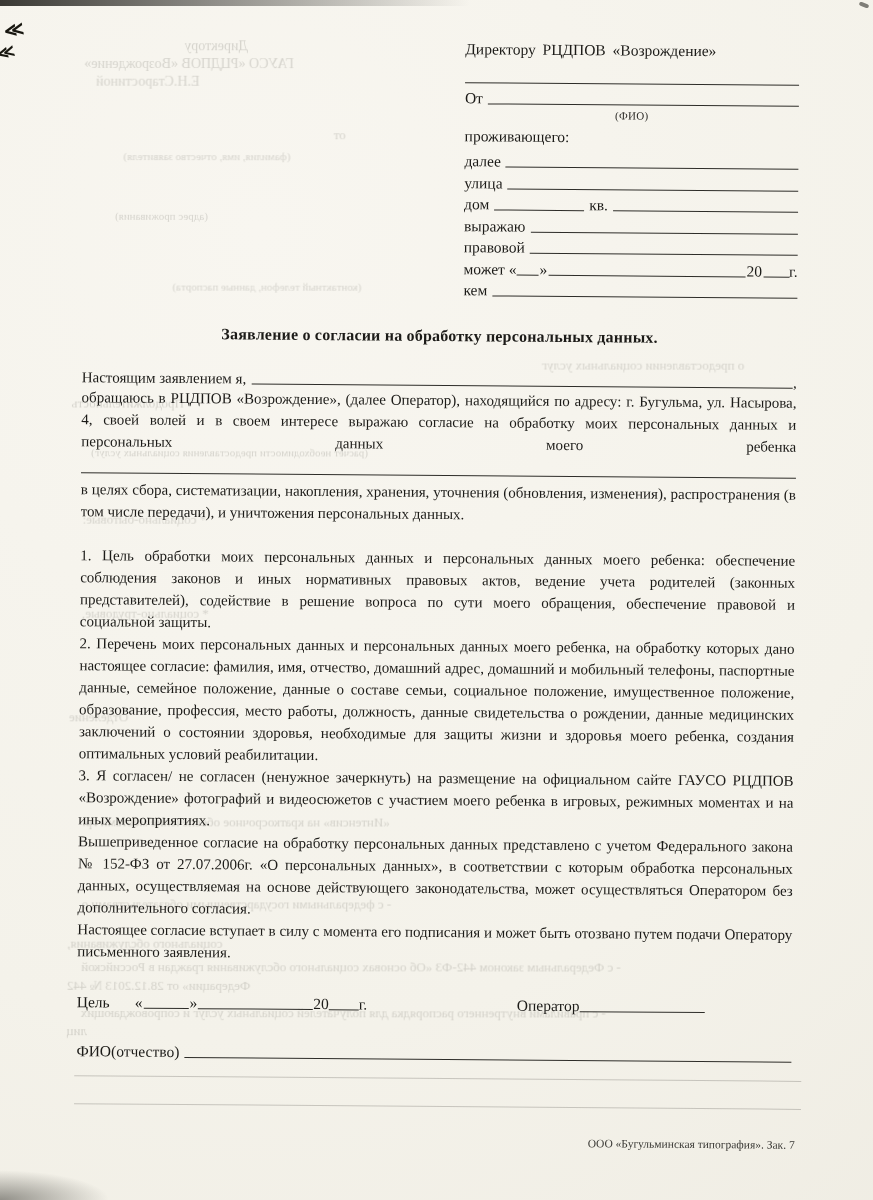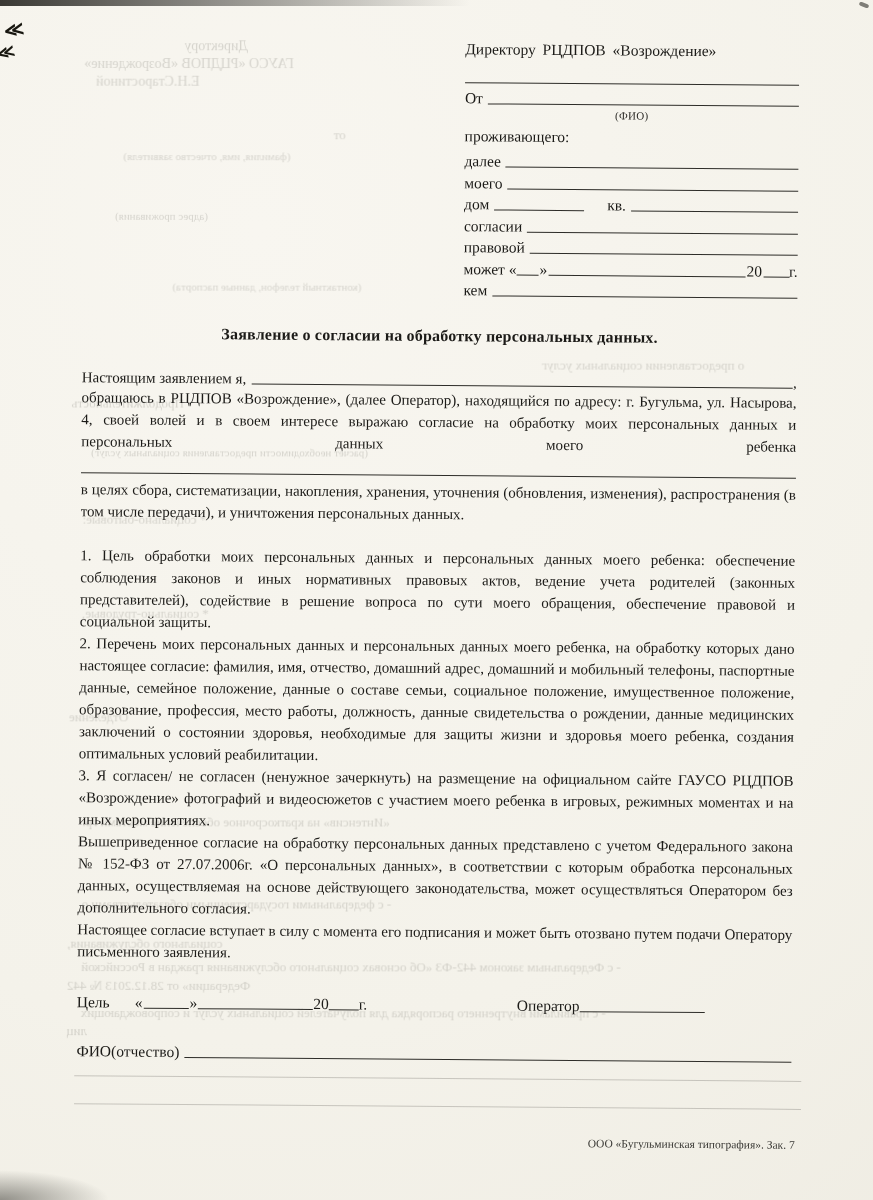--- a/index.html
+++ b/index.html
@@ -113,31 +113,31 @@
             <span class="lb">От</span>
             <div class="fl"></div>
           </div>
           <div class="caption">(ФИО)</div>
           <div class="plain-row">проживающего:</div>
           <div class="frow">
             <span class="lb">далее</span>
             <div class="fl"></div>
           </div>
           <div class="frow">
-            <span class="lb">моего</span>
+            <span class="lb">улица</span>
             <div class="fl"></div>
           </div>
           <div class="frow">
             <span class="lb">дом</span>
             <div class="fl w90"></div>
-            <span class="lb" style="margin-left:23px">кв.</span>
-            <div class="fl"></div>
-          </div>
-          <div class="frow">
-            <span class="lb">согласии</span>
+            <span class="lb" style="margin-left:5px">кв.</span>
+            <div class="fl"></div>
+          </div>
+          <div class="frow">
+            <span class="lb">выражаю</span>
             <div class="fl"></div>
           </div>
           <div class="frow">
             <span class="lb">правовой</span>
             <div class="fl"></div>
           </div>
           <div class="frow">
             <span>может «</span>
             <div class="fl w22"></div>
             <span class="q">»</span>

